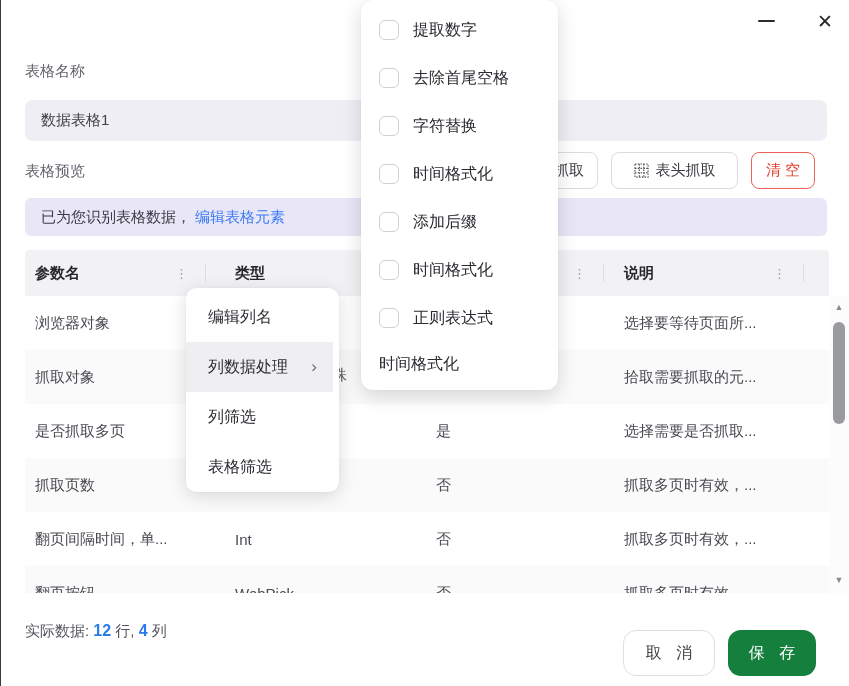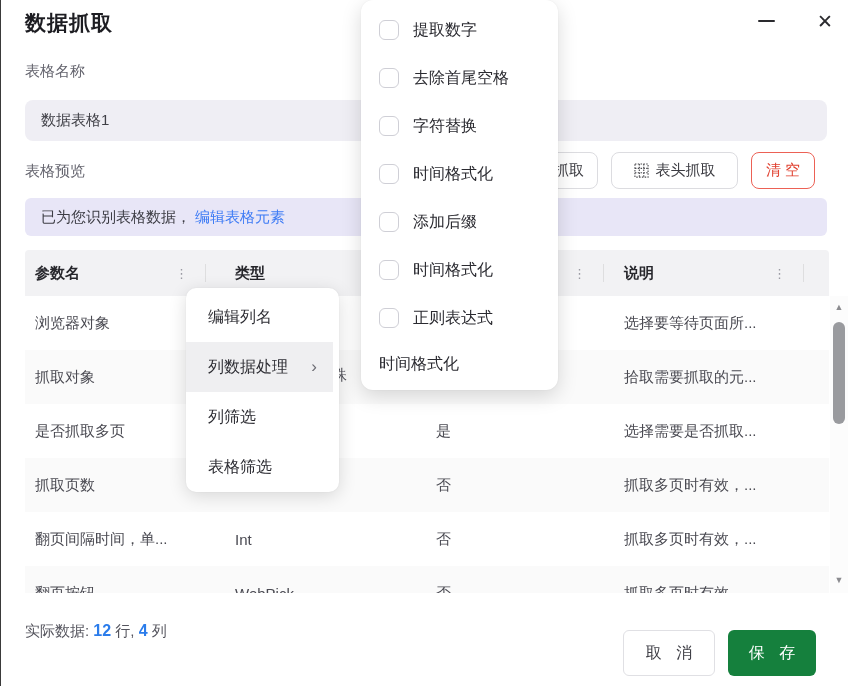--- a/index.html
+++ b/index.html
@@ -71,21 +71,21 @@
   #cell-fragment { position:absolute; left:331px; top:366px; font-size:15px; color:#4a4a52; z-index:5; }
   
   #scrollbar { position:absolute; left:829px; top:296px; width:18px; height:297px; background:#fcfcfc; }
   .scroll-arrow { position:absolute; left:0; width:18px; height:14px; display:flex; align-items:center; justify-content:center; font-size:9px; color:#8b8b8f; cursor:pointer; }
   #scroll-up { top:4px; } #scroll-down { bottom:6px; }
   #scroll-thumb { position:absolute; left:3px; top:26px; width:12px; height:102px; background:#999a9e; border-radius:7px; cursor:pointer; }
   
   #stats { position:absolute; left:24px; top:622px; font-size:15px; color:#55555e; }
   #stats b { color:#2b7ceb; font-size:16px; }
   .footer-btn {
-    position:absolute; top:630px; height:46px; border-radius:6px; font-size:16px;
+    position:absolute; top:630px; height:46px; border-radius:13px; font-size:16px;
     display:flex; align-items:center; justify-content:center; cursor:pointer; letter-spacing:5px; padding-left:5px;
   }
   #btn-cancel { left:622px; width:92px; background:#fff; border:1px solid #e0e0e4; color:#3f3f46; }
   #btn-save { left:727px; width:88px; background:#15803d; border:none; color:#ffffff; }
   
   #context-menu {
     position:absolute; left:185px; top:288px; width:153px; height:204px; background:#ffffff;
     border-radius:10px; box-shadow:0 4px 18px rgba(0,0,0,.14), 0 0 2px rgba(0,0,0,.06);
     z-index:20; padding-top:4px;
   }
@@ -106,21 +106,20 @@
     width:20px; height:20px; border:1.5px solid #cfcfd6; border-radius:6px; background:#fff; flex:0 0 auto; cursor:pointer;
   }
   .sm-item .sm-label { font-size:16px; color:#2a2a30; }
   .sm-footer { height:44px; display:flex; align-items:center; padding-left:18px; font-size:16px; color:#2a2a30; cursor:pointer; }
 </style>
 </head>
 <body>
 
 <div id="window">
 
-  <div class="title">数据抓取</div>
   <div class="win-btn" id="min-btn">
     <div class="bar"></div>
   </div>
   <div class="win-btn" id="close-btn">✕</div>
 
   <div class="field-label" id="lbl-table-name">表格名称</div>
   <input id="table-name-input" value="数据表格1" style="">
   <div class="field-label" id="lbl-preview">表格预览</div>
 
   <div class="tb-btn" id="btn-capture">抓取</div>

